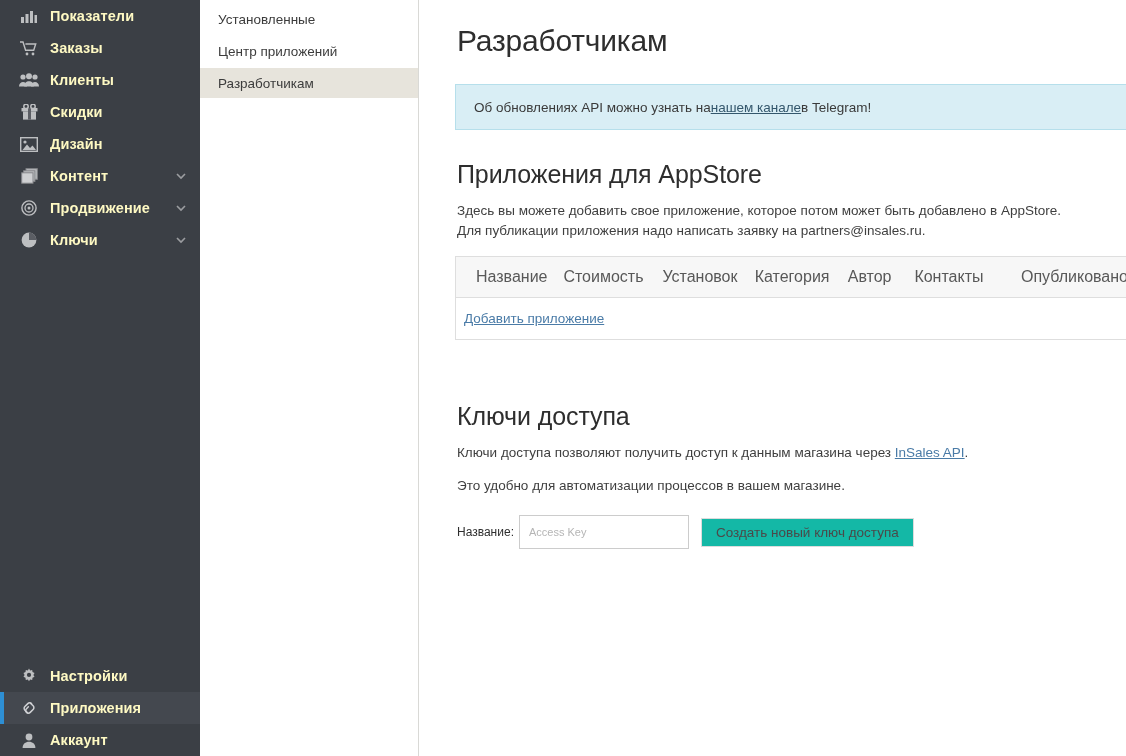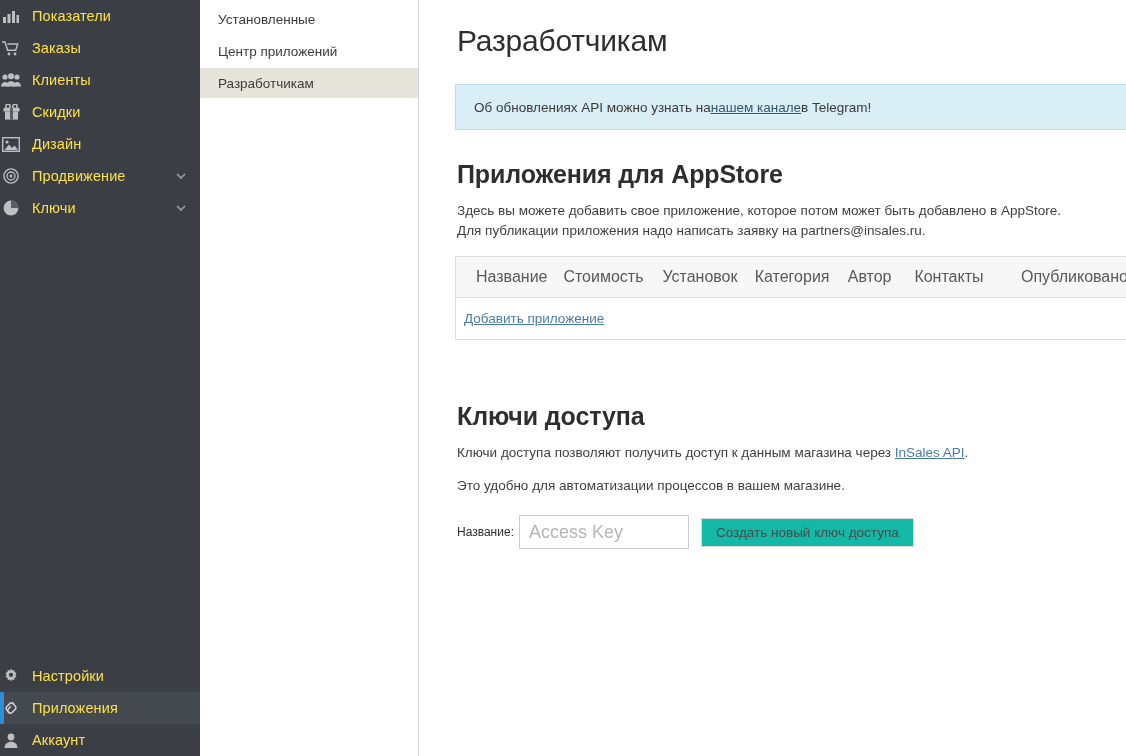--- a/index.html
+++ b/index.html
@@ -31,25 +31,27 @@
   .nav-bottom {
     position: absolute;
     bottom: 0;
     left: 0;
     width: 200px;
   }
   .nav-item {
     height: 32px;
     display: flex;
     align-items: center;
-    color: #fde047;
+    padding-left: 18px;
+    color: #fef9c3;
     font-size: 14.5px;
     position: relative;
     cursor: pointer;
     user-select: none;
+    font-weight: bold;
   }
   .nav-item .ico {
     width: 22px;
     min-width: 22px;
     height: 20px;
     display: inline-flex;
     align-items: center;
     justify-content: center;
     margin-right: 10px;
     opacity: .92;
@@ -131,21 +133,21 @@
     color: #3a3a3a;
     width: 674px;
   }
   .banner a {
     color: #34576c;
     text-decoration: underline;
   }
 
   .section-title {
     font-size: 25px;
-    font-weight: 700;
+    font-weight: 400;
     color: #2e2e2e;
     margin: 30px 0 0 2px;
     letter-spacing: -.1px;
   }
   .section-p {
     font-size: 13.5px;
     color: #3f3f3f;
     margin: 12px 0 0 2px;
     line-height: 19px;
   }
@@ -192,21 +194,21 @@
     color: #2e2e2e;
     margin-right: 5px;
     margin-left: 2px;
   }
   .text-input {
     width: 170px;
     height: 29px;
     border: 1px solid #cccccc;
     background: #fff;
     padding: 16px 9px;
-    font-size: 18px;
+    font-size: 11px;
     color: #0f172a;
     font-family: "Liberation Sans", sans-serif;
     outline: none;
   }
   .text-input::placeholder { color: #b5b5b5; }
   .btn {
     height: 29px;
     margin-left: 12px;
     background: #14b8a6;
     border: 1px solid #dcdcdc;
@@ -281,20 +283,35 @@
         <span class="ico">
           <svg width="18" height="15" viewBox="0 0 18 15">
               <rect x="0.7" y="0.7" width="16.6" height="13.6" fill="none" stroke="#c9cacc" stroke-width="1.4"></rect>
               <circle cx="5" cy="5" r="1.6" fill="#c9cacc"></circle>
               <path d="M2.5 13l4.5-5.5 3 3.4 2.5-2.4 3.5 4.5z" fill="#c9cacc"></path>
             </svg>
         </span>
         <span class="lbl">Дизайн</span>
       </div>
 
+      <div class="nav-item">
+        <span class="ico">
+          <svg width="17" height="16" viewBox="0 0 17 16">
+              <rect x="5" y="0.7" width="11.3" height="10.6" fill="#c9cacc" stroke="#8b8c8f" stroke-width="1"></rect>
+              <rect x="2.6" y="2.8" width="11.3" height="10.6" fill="#c9cacc" stroke="#8b8c8f" stroke-width="1"></rect>
+              <rect x="0.7" y="4.8" width="11.3" height="10.4" fill="#dcdddf" stroke="#8b8c8f" stroke-width="1"></rect>
+            </svg>
+        </span>
+        <span class="lbl">Контент</span>
+        <span class="chev">
+          <svg width="10" height="7" viewBox="0 0 10 7">
+              <path d="M1 1l4 4 4-4" fill="none" stroke="#cfd0d2" stroke-width="1.6"></path>
+            </svg>
+        </span>
+      </div>
 
       <div class="nav-item">
         <span class="ico">
           <svg width="16" height="16" viewBox="0 0 16 16">
               <circle cx="8" cy="8" r="7.1" fill="none" stroke="#c9cacc" stroke-width="1.4"></circle>
               <circle cx="8" cy="8" r="4" fill="none" stroke="#c9cacc" stroke-width="1.3"></circle>
               <circle cx="8" cy="8" r="1.5" fill="#c9cacc"></circle>
             </svg>
         </span>
         <span class="lbl">Продвижение</span>

